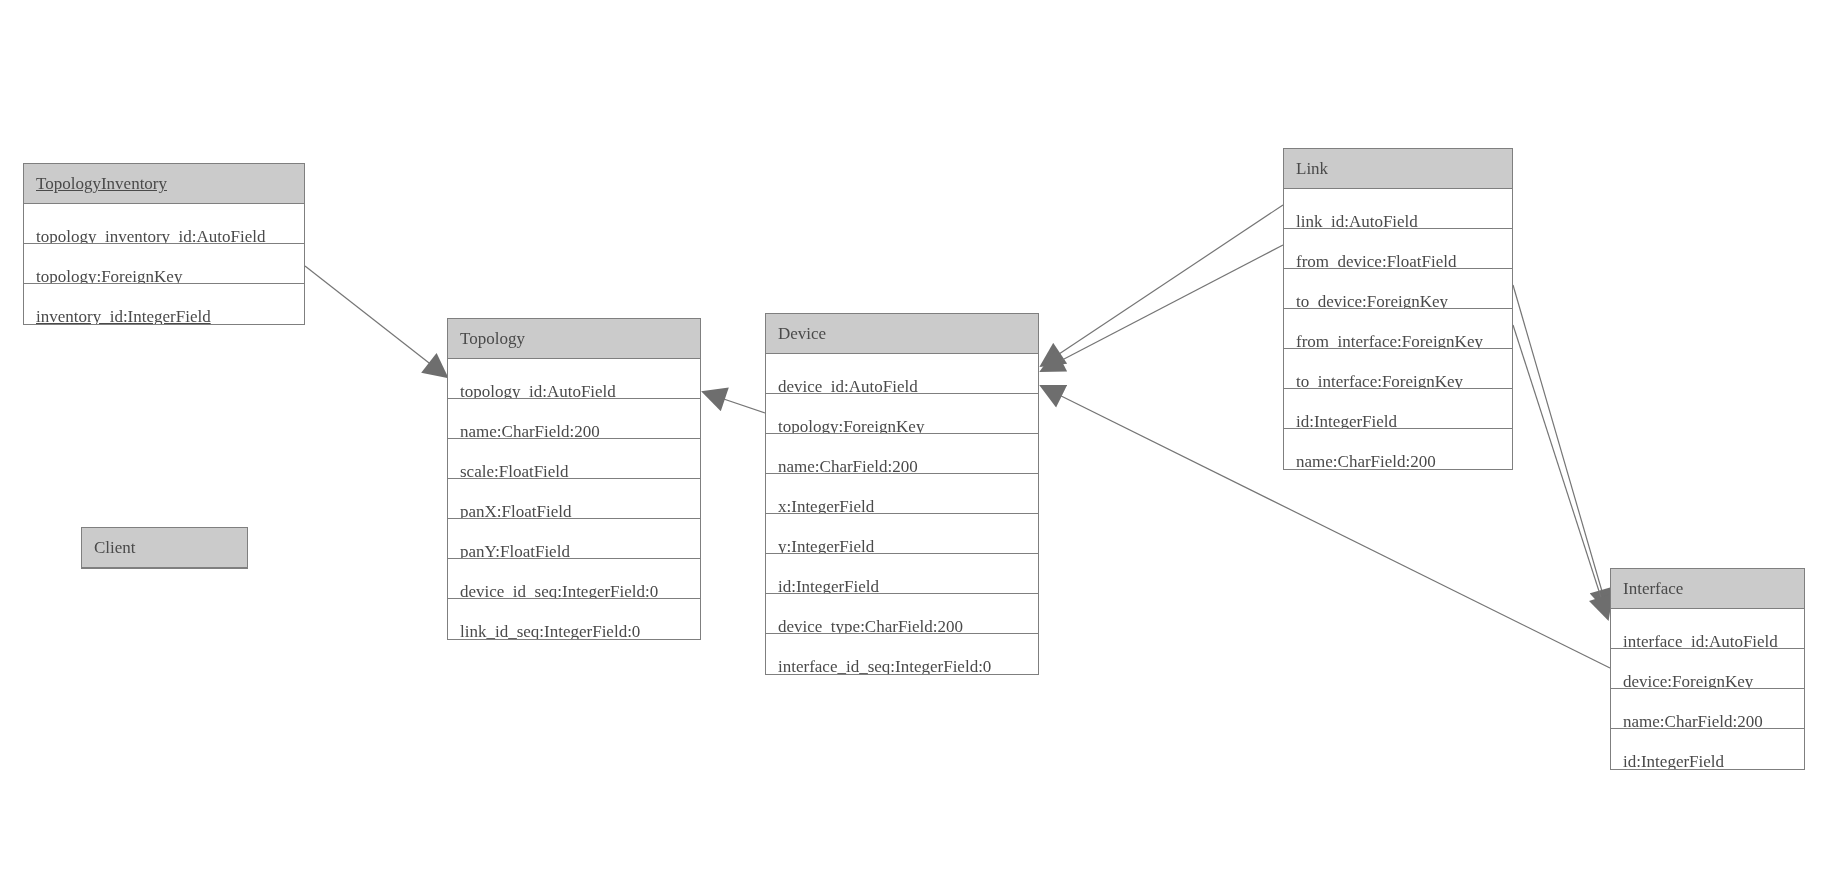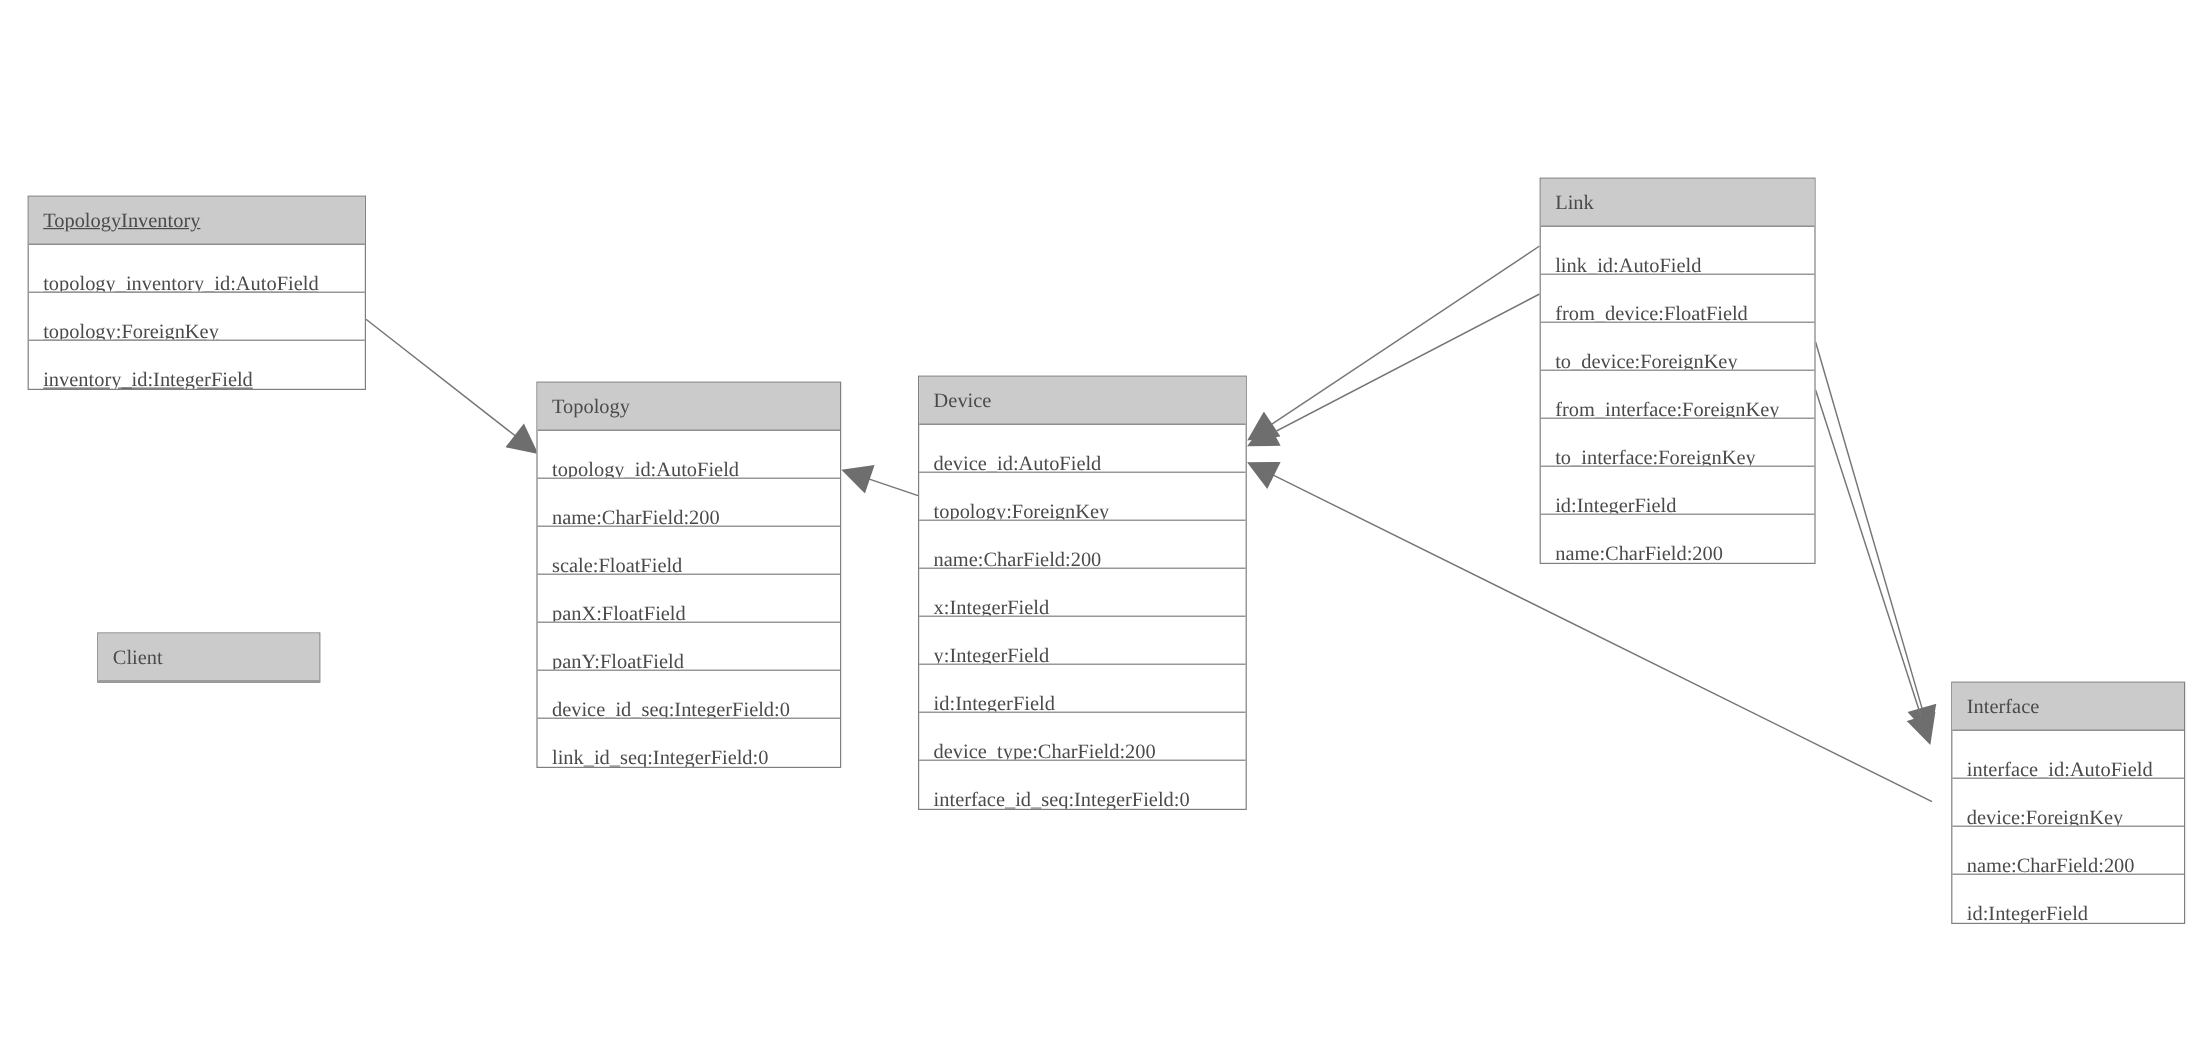--- a/index.html
+++ b/index.html
@@ -83,21 +83,21 @@
       <div class="entity" style="left: 447px; top: 318px; width: 254px;">
         <div class="entity-header">Topology</div>
         <div class="entity-row">topology_id:AutoField</div>
         <div class="entity-row">name:CharField:200</div>
         <div class="entity-row">scale:FloatField</div>
         <div class="entity-row">panX:FloatField</div>
         <div class="entity-row">panY:FloatField</div>
         <div class="entity-row">device_id_seq:IntegerField:0</div>
         <div class="entity-row">link_id_seq:IntegerField:0</div>
       </div>
-      <div class="entity" style="left: 81px; top: 527px; width: 186px;">
+      <div class="entity" style="left: 81px; top: 527px; width: 167px;">
         <div class="entity-header">Client</div>
       </div>
       <div class="entity" style="left: 765px; top: 313px; width: 274px;">
         <div class="entity-header">Device</div>
         <div class="entity-row">device_id:AutoField</div>
         <div class="entity-row">topology:ForeignKey</div>
         <div class="entity-row">name:CharField:200</div>
         <div class="entity-row">x:IntegerField</div>
         <div class="entity-row">y:IntegerField</div>
         <div class="entity-row">id:IntegerField</div>
@@ -107,21 +107,21 @@
       <div class="entity" style="left: 1283px; top: 105px; width: 230px; margin-top: 43px;">
         <div class="entity-header">Link</div>
         <div class="entity-row">link_id:AutoField</div>
         <div class="entity-row">from_device:FloatField</div>
         <div class="entity-row">to_device:ForeignKey</div>
         <div class="entity-row">from_interface:ForeignKey</div>
         <div class="entity-row">to_interface:ForeignKey</div>
         <div class="entity-row">id:IntegerField</div>
         <div class="entity-row">name:CharField:200</div>
       </div>
-      <div class="entity" style="left: 1610px; top: 568px; width: 195px; margin-left: 16px;">
+      <div class="entity" style="left: 1610px; top: 568px; width: 195px;">
         <div class="entity-header">Interface</div>
         <div class="entity-row">interface_id:AutoField</div>
         <div class="entity-row">device:ForeignKey</div>
         <div class="entity-row">name:CharField:200</div>
         <div class="entity-row">id:IntegerField</div>
       </div>
     </div>
 
 </div>
 

